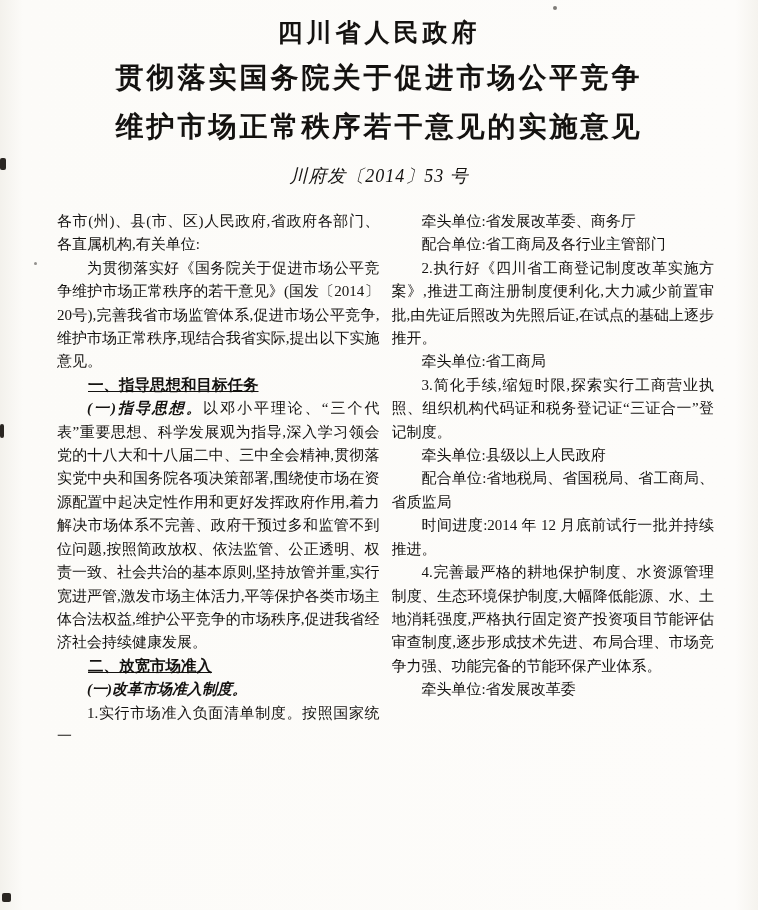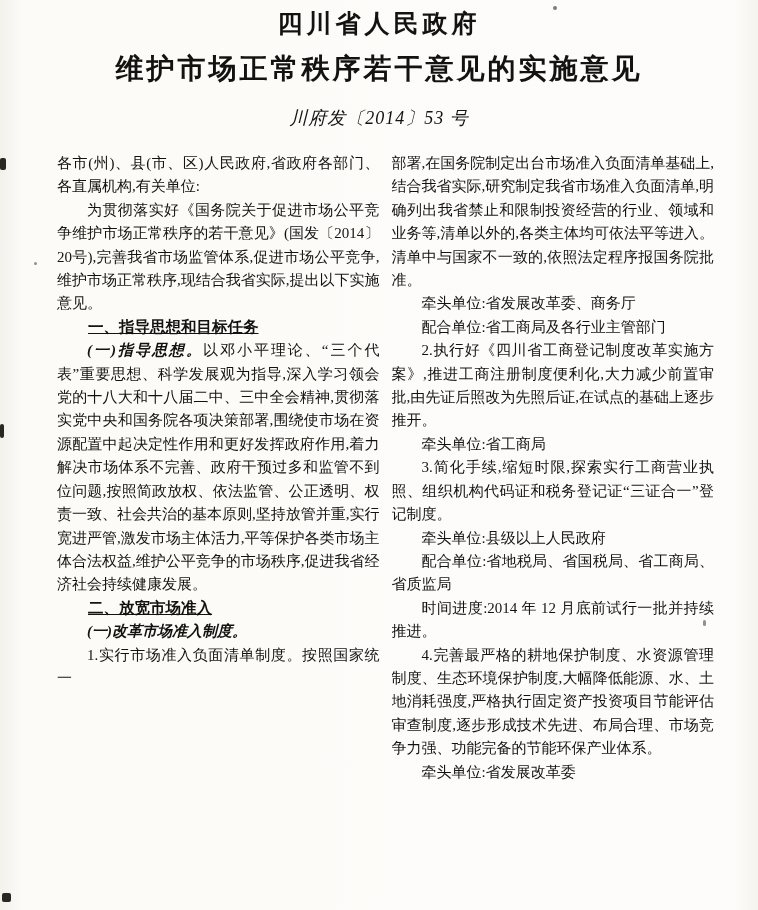--- a/index.html
+++ b/index.html
@@ -17,21 +17,21 @@
   }
   
   .speck { position:absolute; background:#2a2622; border-radius:2px; }
   .speck.s1 { left:0; top:158px; width:6px; height:12px; }
   .speck.s2 { left:0; top:424px; width:4px; height:14px; }
   .speck.s3 { left:2px; top:893px; width:9px; height:9px; }
   .speck.s4 { left:553px; top:6px; width:4px; height:4px; opacity:.6; }
   .speck.s5 { left:703px; top:620px; width:3px; height:6px; opacity:.5; }
   .speck.s6 { left:34px; top:262px; width:3px; height:3px; opacity:.5; }
 
-  header { text-align:center; padding-top:7px; }
+  header { text-align:center; padding-top:16px; }
   .title-line1 {
     margin:0 0 10px 0;
     font-size:25px; font-weight:bold; letter-spacing:4px;
   }
   .title-line {
     margin:0 0 11px 0;
     font-size:28px; font-weight:bold; letter-spacing:3px;
   }
   .docnum {
     margin-top:18px;
@@ -77,36 +77,36 @@
 
   <span class="speck s1"></span>
   <span class="speck s2"></span>
   <span class="speck s3"></span>
   <span class="speck s4"></span>
   <span class="speck s5"></span>
   <span class="speck s6"></span>
 
   <header>
     <h1 class="title-line1">四川省人民政府</h1>
+    <h1 class="title-line">贯彻落实国务院关于促进市场公平竞争</h1>
     <h1 class="title-line">维护市场正常秩序若干意见的实施意见</h1>
     <div class="docnum">川府发〔2014〕53 号</div>
   </header>
 
   <main class="columns">
     <section class="col" id="col-left">
         <p class="style-body">各市(州)、县(市、区)人民政府,省政府各部门、各直属机构,有关单位:</p>
         <p class="style-body indent">为贯彻落实好《国务院关于促进市场公平竞争维护市场正常秩序的若干意见》(国发〔2014〕20号),完善我省市场监管体系,促进市场公平竞争,维护市场正常秩序,现结合我省实际,提出以下实施意见。</p>
         <p class="style-heading indent">一、指导思想和目标任务</p>
         <p class="style-body indent"><span class="lead">(一)指导思想。</span>以邓小平理论、“三个代表”重要思想、科学发展观为指导,深入学习领会党的十八大和十八届二中、三中全会精神,贯彻落实党中央和国务院各项决策部署,围绕使市场在资源配置中起决定性作用和更好发挥政府作用,着力解决市场体系不完善、政府干预过多和监管不到位问题,按照简政放权、依法监管、公正透明、权责一致、社会共治的基本原则,坚持放管并重,实行宽进严管,激发市场主体活力,平等保护各类市场主体合法权益,维护公平竞争的市场秩序,促进我省经济社会持续健康发展。</p>
         <p class="style-heading indent">二、放宽市场准入</p>
         <p class="style-subheading indent">(一)改革市场准入制度。</p>
         <p class="style-body indent">1.实行市场准入负面清单制度。按照国家统一</p>
       </section>
     <section class="col" id="col-right">
-        <p class="style-body">部署,在国务院制定出台市场准入负面清单基础上,结合我省实际,研究制定我省市场准入负面清单,明确列出我省禁止和限制投资经营的行业、领域和业务等,清单以外的,各类主体均可依法平等进入。清单中与国家不一致的,依照法定程序报国务院批准。</p>
         <p class="style-body indent">牵头单位:省发展改革委、商务厅</p>
         <p class="style-body indent">配合单位:省工商局及各行业主管部门</p>
         <p class="style-body indent">2.执行好《四川省工商登记制度改革实施方案》,推进工商注册制度便利化,大力减少前置审批,由先证后照改为先照后证,在试点的基础上逐步推开。</p>
         <p class="style-body indent">牵头单位:省工商局</p>
         <p class="style-body indent">3.简化手续,缩短时限,探索实行工商营业执照、组织机构代码证和税务登记证“三证合一”登记制度。</p>
         <p class="style-body indent">牵头单位:县级以上人民政府</p>
         <p class="style-body indent">配合单位:省地税局、省国税局、省工商局、省质监局</p>
         <p class="style-body indent">时间进度:2014 年 12 月底前试行一批并持续推进。</p>
         <p class="style-body indent">4.完善最严格的耕地保护制度、水资源管理制度、生态环境保护制度,大幅降低能源、水、土地消耗强度,严格执行固定资产投资项目节能评估审查制度,逐步形成技术先进、布局合理、市场竞争力强、功能完备的节能环保产业体系。</p>
         <p class="style-body indent">牵头单位:省发展改革委</p>

